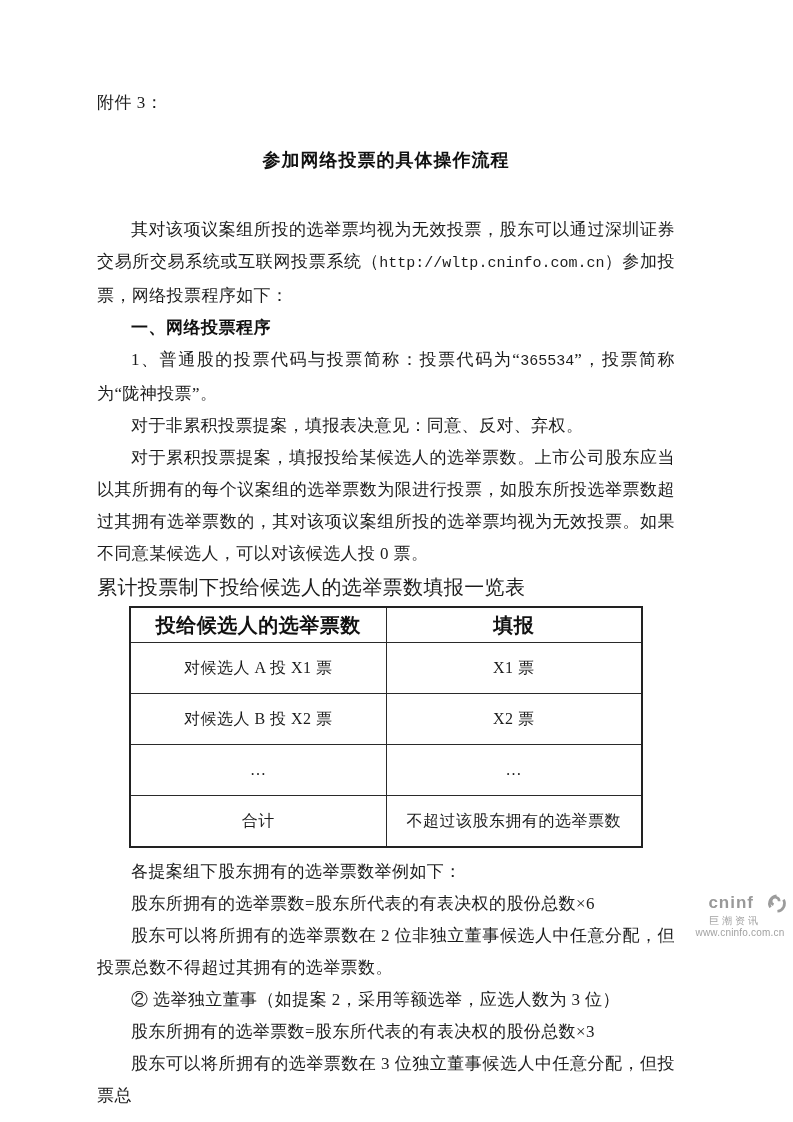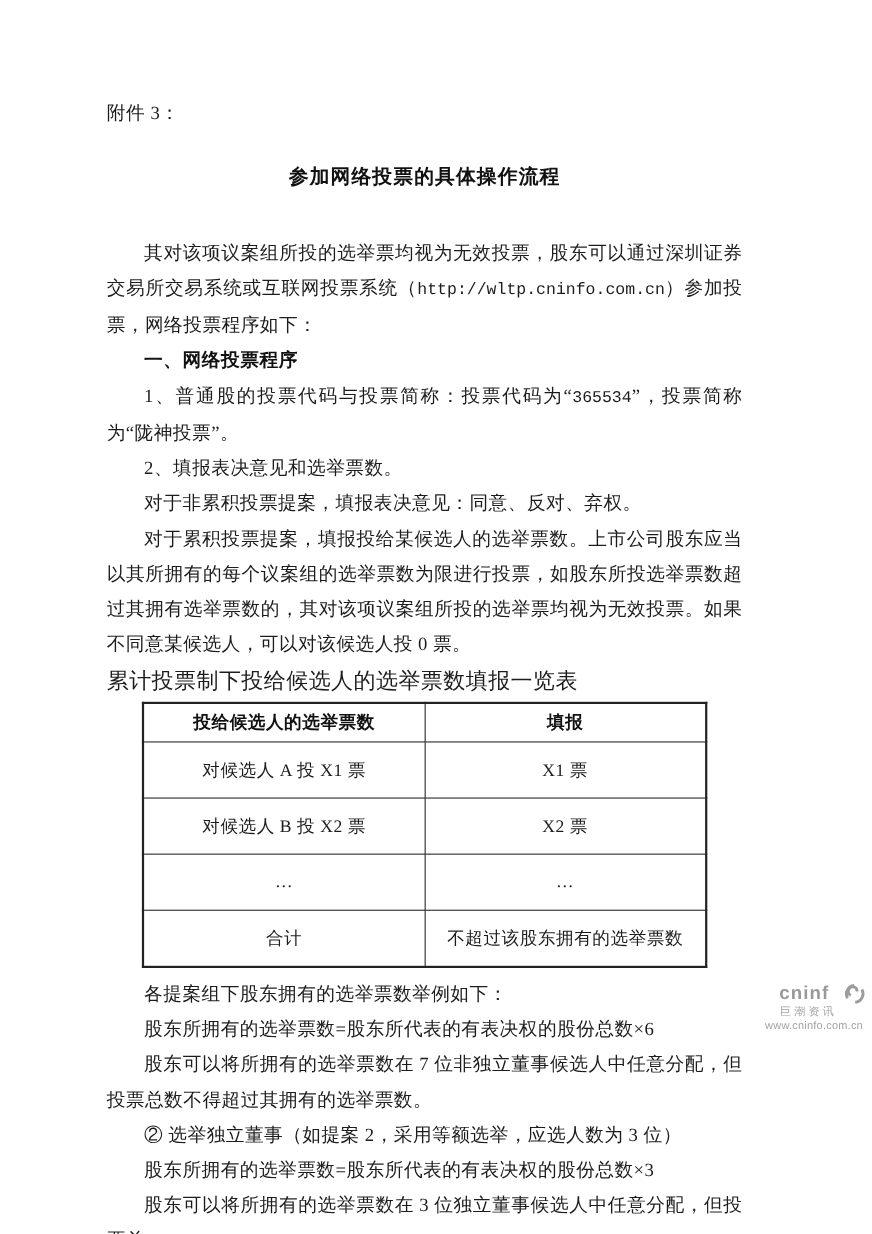--- a/index.html
+++ b/index.html
@@ -31,21 +31,21 @@
     font-size:15px;letter-spacing:0;
   }
   .table-caption{
     font-size:20px;line-height:30px;text-align:left;margin-top:2px;letter-spacing:.4px;
   }
   table.vote-table{
     width:514px;margin:4px auto 8px;border-collapse:collapse;
     border:2px solid #222;table-layout:fixed;
   }
   table.vote-table th{
-    border:1px solid #2a2a2a;height:34px;font-size:16px;letter-spacing:.5px;
+    border:1px solid #2a2a2a;height:34px;font-size:20px;letter-spacing:.5px;
     font-family:"Liberation Sans","DejaVu Sans",sans-serif;font-weight:bold;
     text-align:center;padding:0;color:#111;margin-top:48px;
   }
   table.vote-table td{
     border:1px solid #2a2a2a;height:30px;font-size:16px;letter-spacing:.5px;
     text-align:center;padding:10px 4px;
   }
   .footer-logo{
     position:absolute;right:3px;bottom:8px;width:100px;
     font-family:"Liberation Sans","DejaVu Sans",sans-serif;
@@ -68,21 +68,20 @@
     <div class="doc-title">参加网络投票的具体操作流程</div>
 
     <div class="body-text">
 
       <p class="para"><span>其对该项议案组所投的选举票均视为无效投票，股东可以通过深圳证券交易所交易系统或互联网投票系统（</span><span class="mono">http://wltp.cninfo.com.cn</span><span>）参加投票，网络投票程序如下：</span></p>
 
       <p class="heading">一、网络投票程序</p>
 
       <p class="para"><span>1、普通股的投票代码与投票简称：投票代码为“</span><span class="mono">365534</span><span>”，投票简称为“陇神投票”。</span></p>
 
-      <p class="para">2、填报表决意见和选举票数。</p>
 
       <p class="para">对于非累积投票提案，填报表决意见：同意、反对、弃权。</p>
 
       <p class="para">对于累积投票提案，填报投给某候选人的选举票数。上市公司股东应当以其所拥有的每个议案组的选举票数为限进行投票，如股东所投选举票数超过其拥有选举票数的，其对该项议案组所投的选举票均视为无效投票。如果不同意某候选人，可以对该候选人投 0 票。</p>
 
       <div class="table-caption">累计投票制下投给候选人的选举票数填报一览表</div>
 
       <table class="vote-table">
         <thead>
           <tr>
@@ -106,21 +105,21 @@
           <tr>
             <td>合计</td>
             <td>不超过该股东拥有的选举票数</td>
           </tr>
         </tbody>
       </table>
 
       <p class="para">各提案组下股东拥有的选举票数举例如下：</p>
 
       <p class="para">股东所拥有的选举票数=股东所代表的有表决权的股份总数×6</p>
-      <p class="para">股东可以将所拥有的选举票数在 7 位非独立董事候选人中任意分配，但投票总数不得超过其拥有的选举票数。</p>
+      <p class="para">股东可以将所拥有的选举票数在 2 位非独立董事候选人中任意分配，但投票总数不得超过其拥有的选举票数。</p>
 
       <p class="para">② 选举独立董事（如提案 2，采用等额选举，应选人数为 3 位）</p>
       <p class="para">股东所拥有的选举票数=股东所代表的有表决权的股份总数×3</p>
       <p class="para">股东可以将所拥有的选举票数在 3 位独立董事候选人中任意分配，但投票总</p>
 
     </div>
   </div>
 
   <div class="footer-logo">
     <div class="logo-row">

